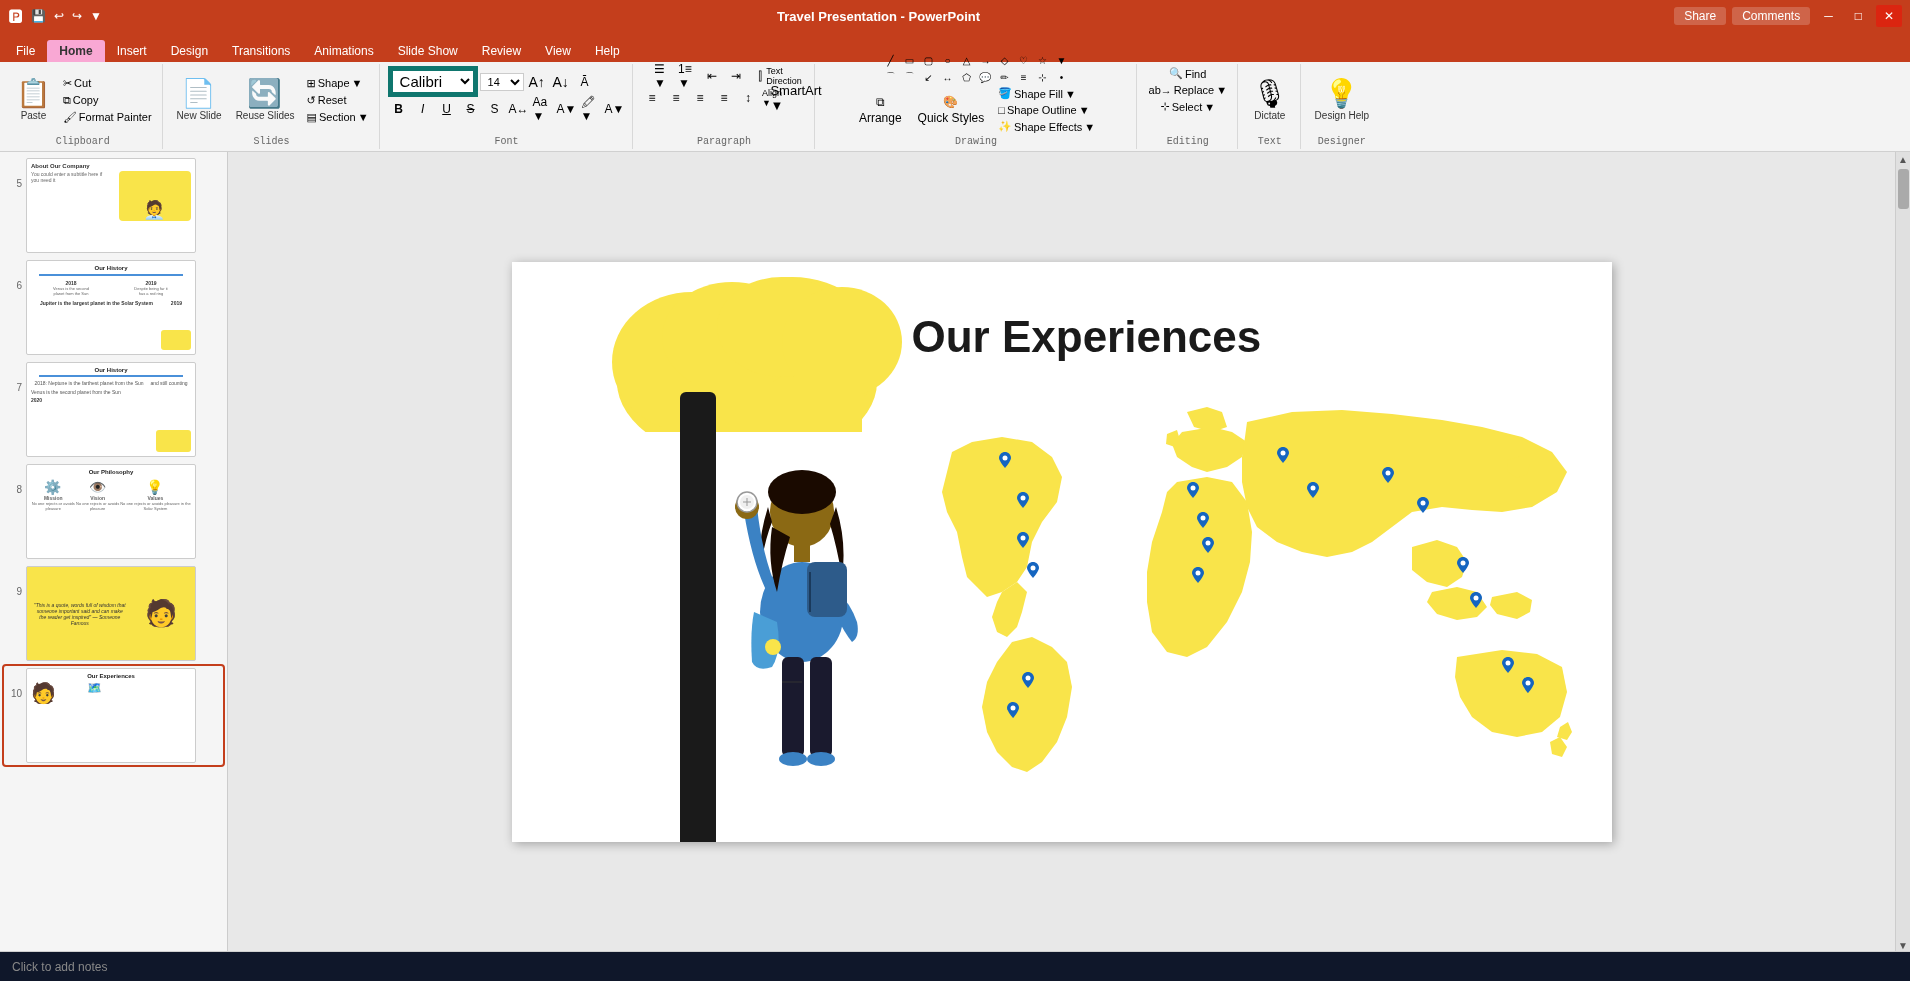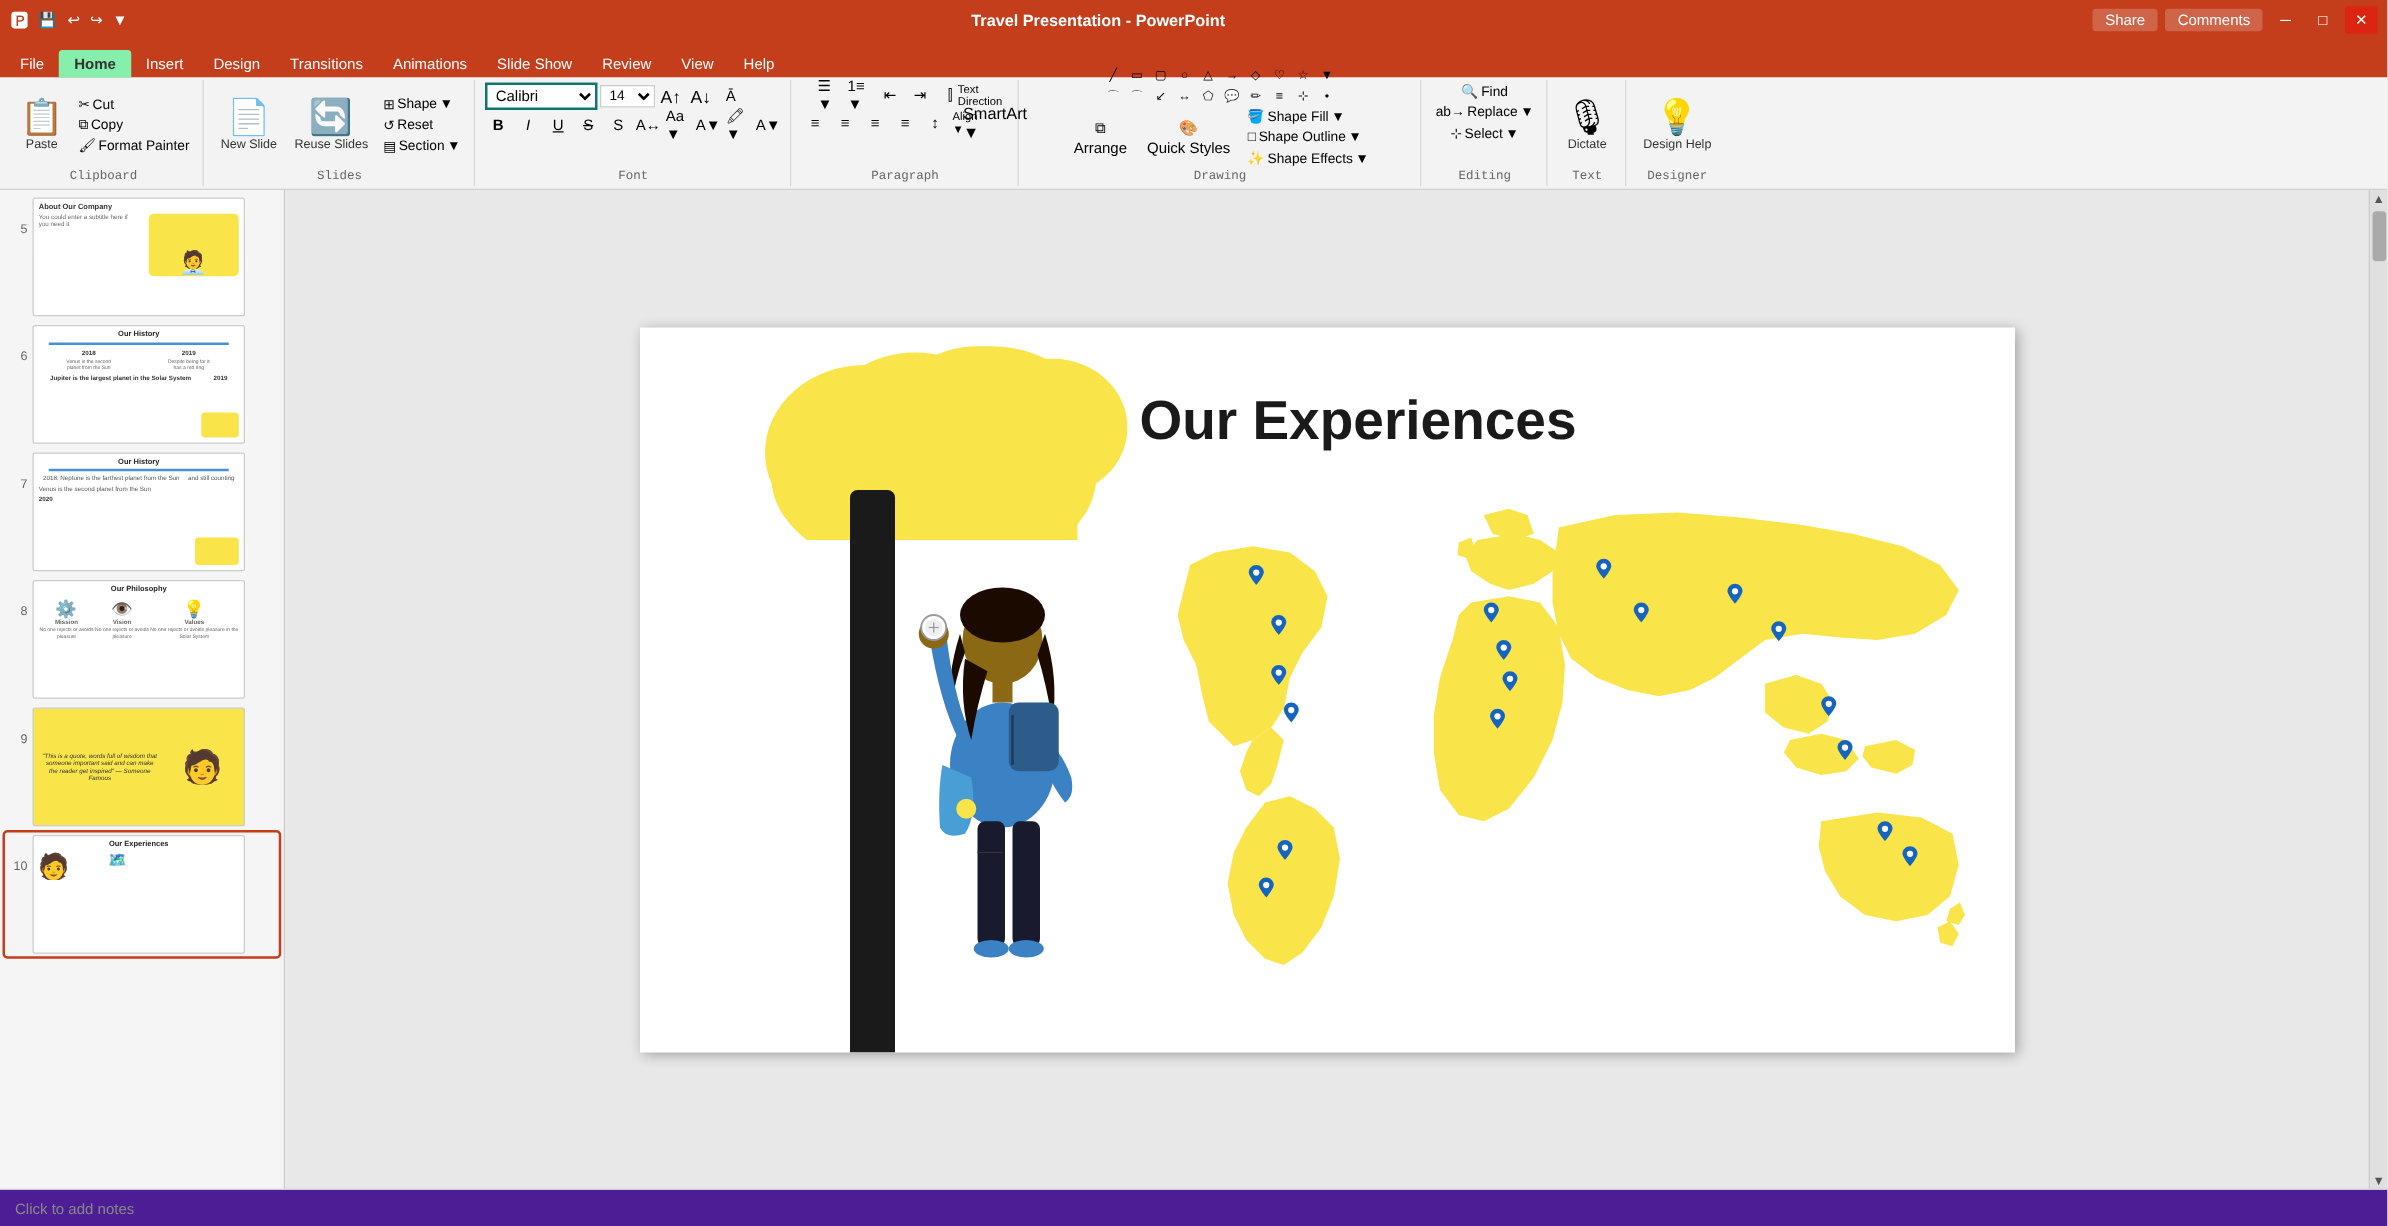--- a/index.html
+++ b/index.html
@@ -29,21 +29,21 @@
       padding-left: 4px;
     }
     .ribbon-tab {
       padding: 4px 12px;
       font-size: 12px;
       color: white;
       cursor: pointer;
       border-radius: 3px 3px 0 0;
     }
     .ribbon-tab.active {
-      background: #86efac;
+      background: #f9a8d4;
       color: #333;
       font-weight: 600;
     }
 
     
     #ribbon {
       height: 90px;
       background: #f3f3f3;
       border-bottom: 1px solid #d0d0d0;
       display: flex;
@@ -68,21 +68,21 @@
       white-space: nowrap;
       font-family: Liberation Mono, monospace;
     }
     .ribbon-group-content {
       display: flex;
       align-items: center;
       gap: 2px;
       flex: 1;
     }
     .small-btn { padding: 1px 4px; cursor: pointer; border-radius: 2px; font-size: 11px; display: flex; align-items: center; gap: 2px; white-space: nowrap; }
-    .font-select { width: 90px; font-size: 12px; padding: 1px 3px; border: 2px solid #0f766e; background: white; }
+    .font-select { width: 90px; font-size: 15px; padding: 1px 3px; border: 5px solid #0f766e; background: white; }
     .font-size-select { width: 44px; font-size: 11px; padding: 1px 3px; border: 1px solid #ccc; background: white; }
     .icon-btn { width: 22px; height: 20px; border: 1px solid transparent; background: transparent; cursor: pointer; font-size: 12px; display: flex; align-items: center; justify-content: center; border-radius: 2px; }
     .bold { font-weight: bold; }
     .italic { font-style: italic; }
     .underline { text-decoration: underline; }
 
     
     #main-area {
       display: flex;
       height: calc(981px - 32px - 30px - 90px - 30px);
@@ -153,21 +153,21 @@
 
     
     #right-panel {
       width: 18px;
       background: #f3f3f3;
       border-left: 1px solid #d0d0d0;
     }
 
     .notes-bar {
       height: 30px;
-      background: #4c1d95;
+      background: #0f172a;
       border-top: 1px solid #d0d0d0;
       display: flex;
       align-items: center;
       padding: 0 12px;
       font-size: 12px;
       color: #555;
       cursor: pointer;
     }
 
     

